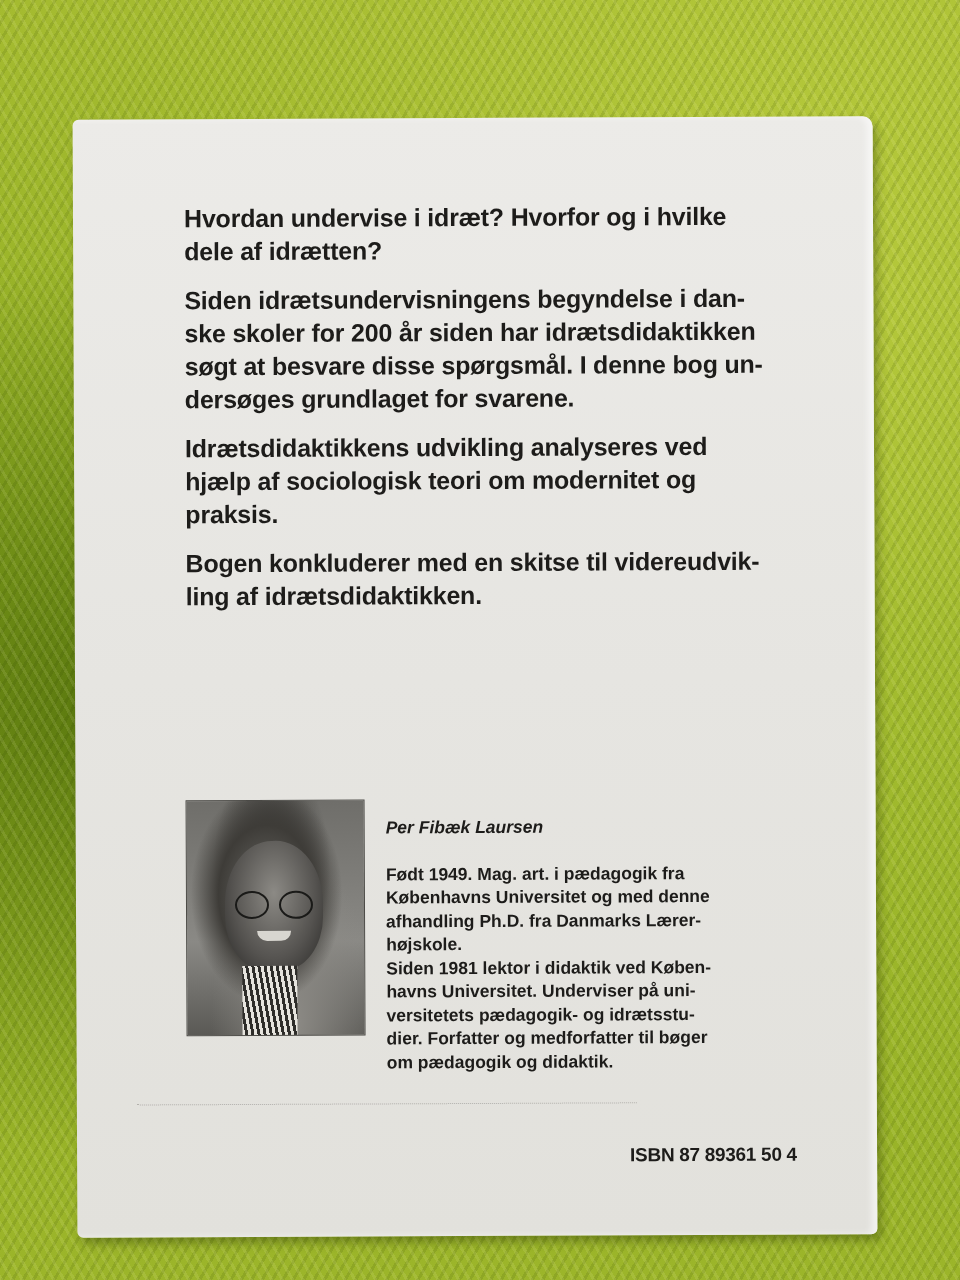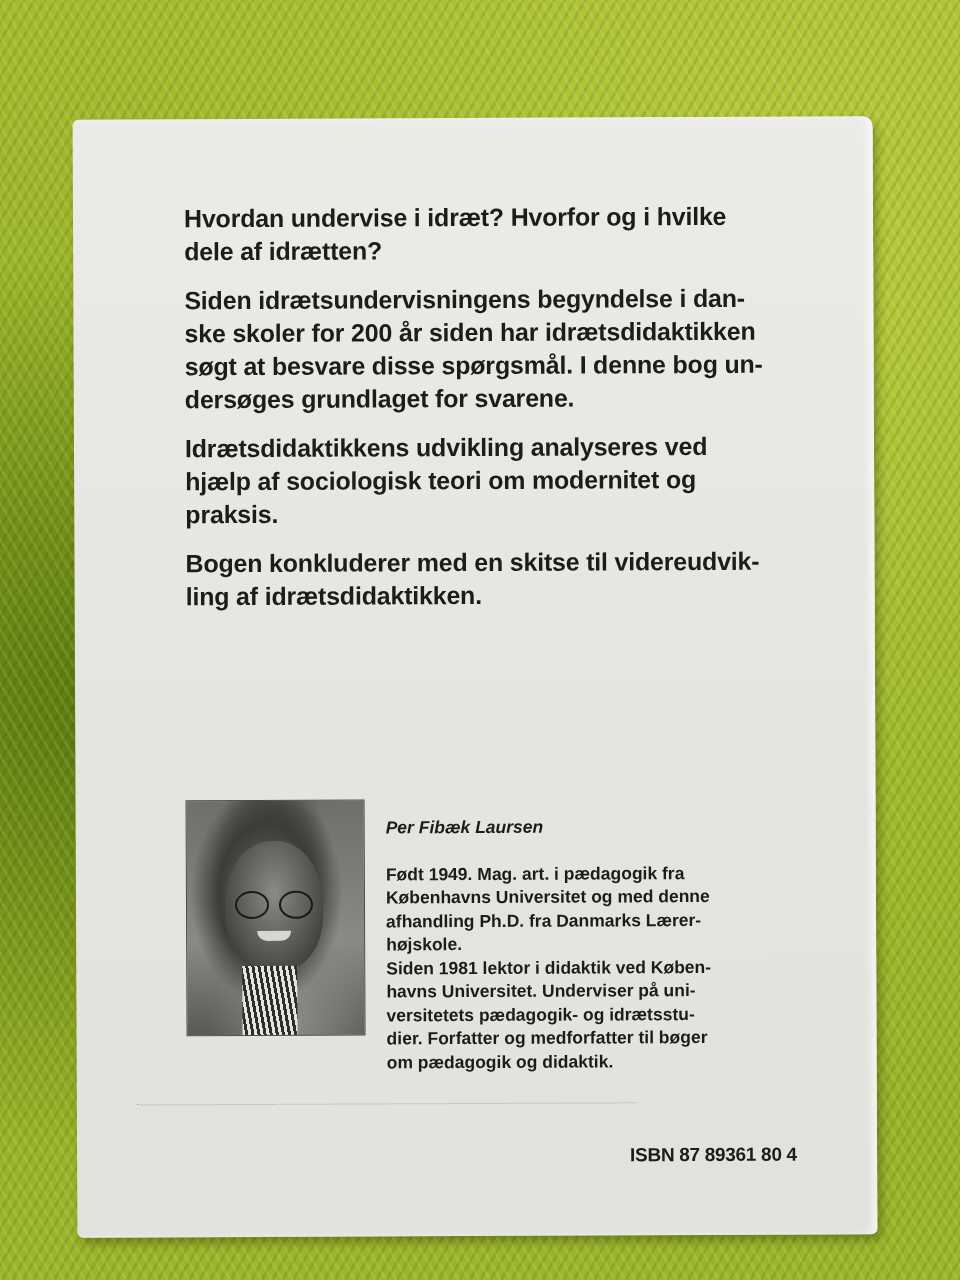--- a/index.html
+++ b/index.html
@@ -170,14 +170,14 @@
 højskole.
 Siden 1981 lektor i didaktik ved Køben-
 havns Universitet. Underviser på uni-
 versitetets pædagogik- og idrætsstu-
 dier. Forfatter og medforfatter til bøger
 om pædagogik og didaktik.</span>
   </div>
 
   <div class="faint-line"></div>
 
-  <div class="isbn">ISBN 87 89361 80 4</div>
+  <div class="isbn">ISBN 87 89361 50 4</div>
 </div>
 
 </body></html>

